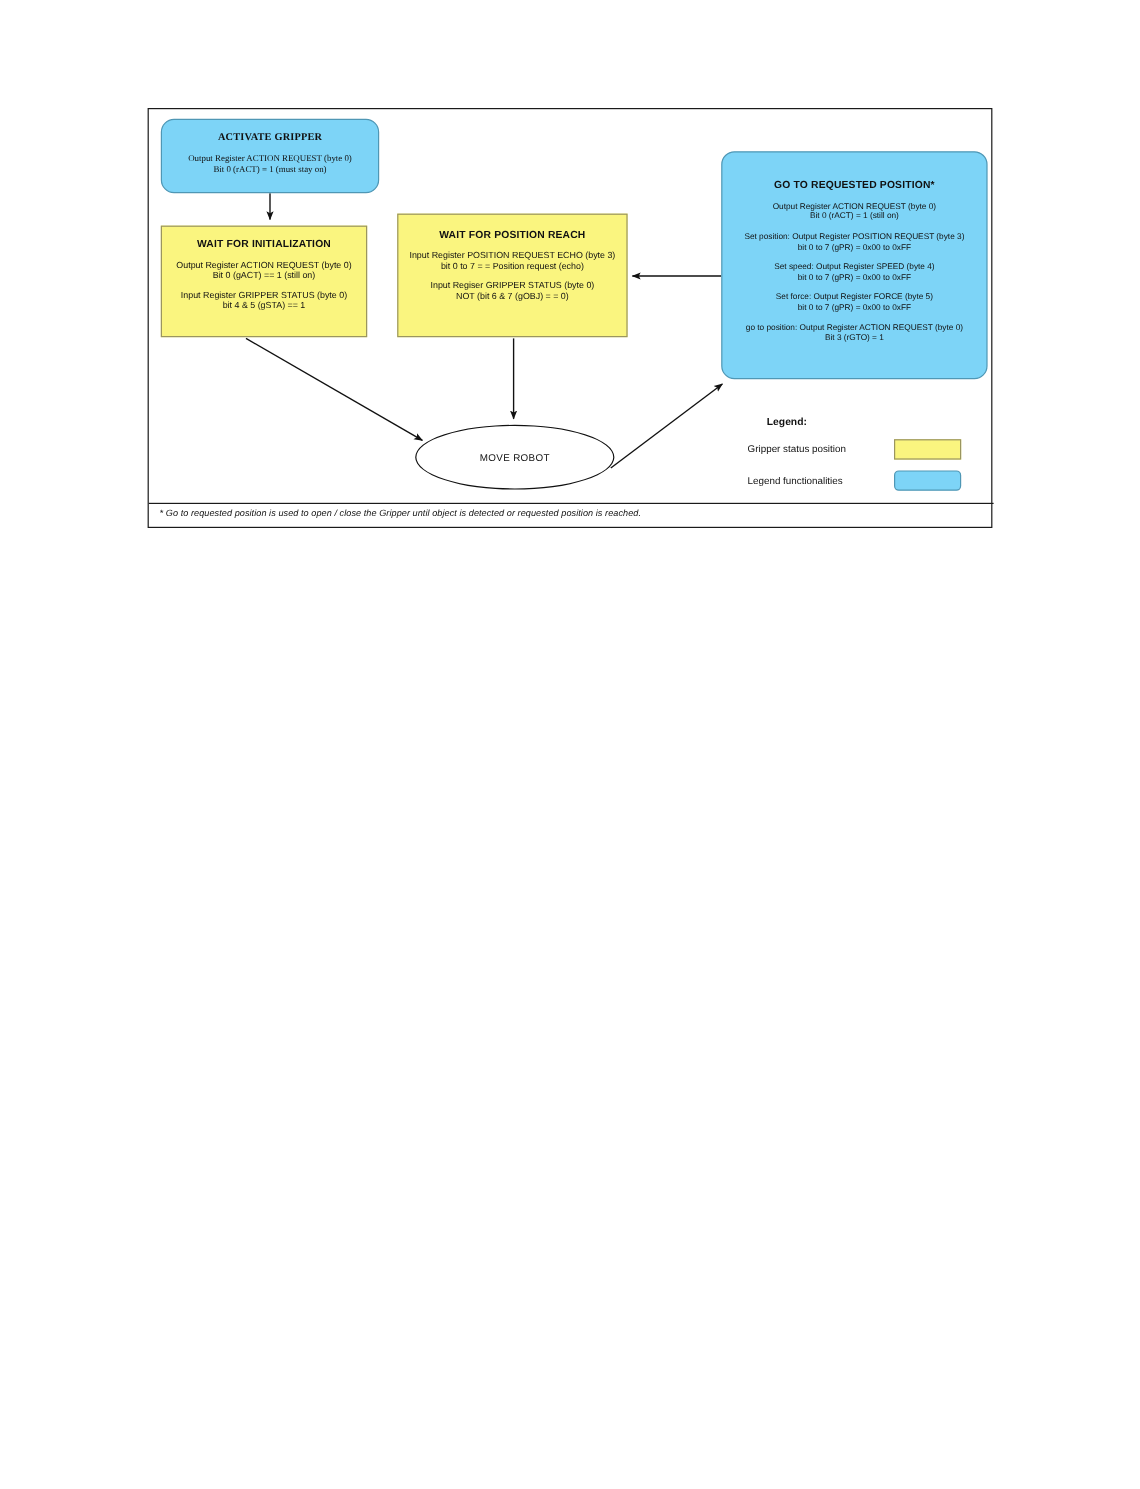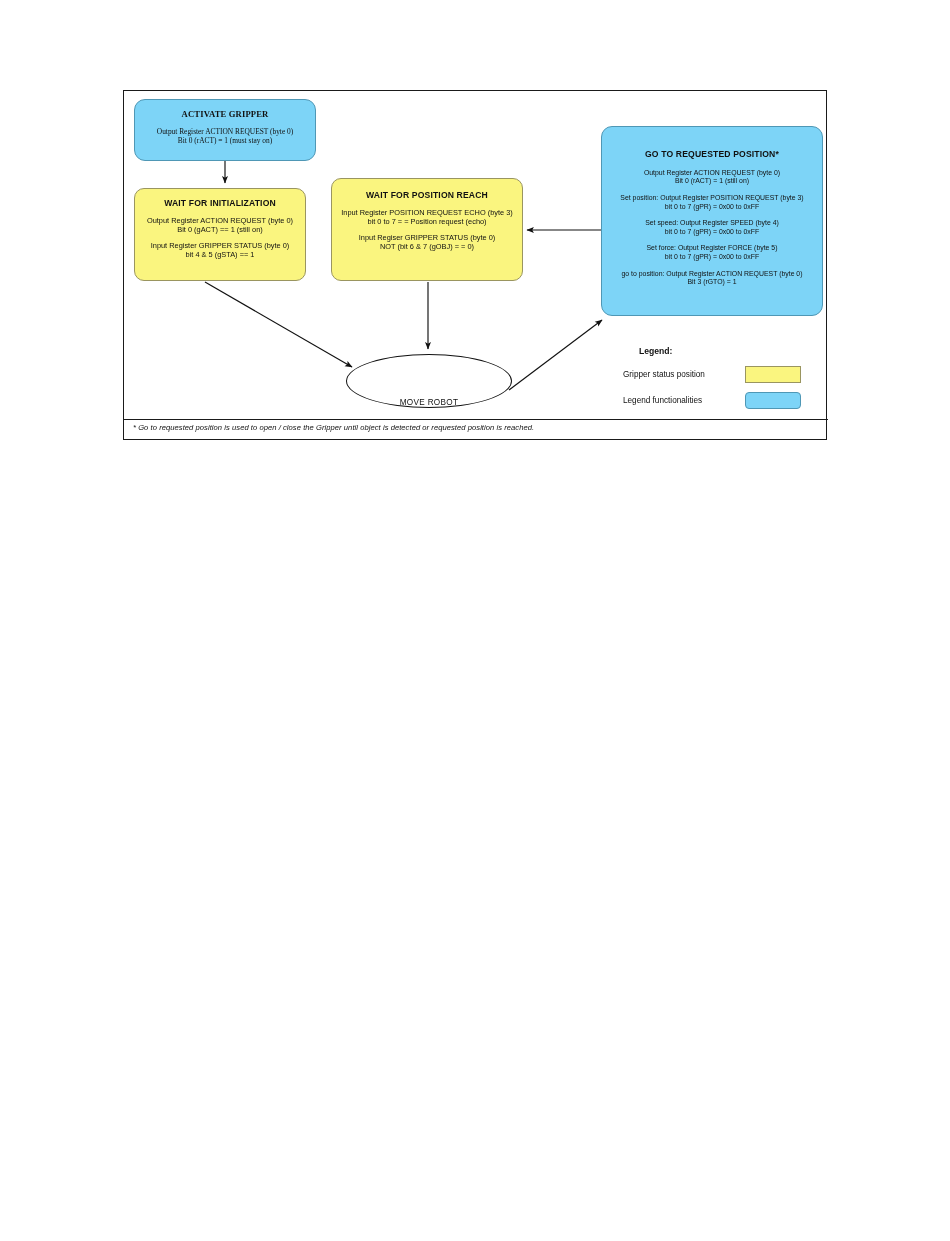--- a/index.html
+++ b/index.html
@@ -61,21 +61,21 @@
   .node .blk:last-child { margin-bottom: 0; }
 
   .node.blue {
     background: #7DD4F7;
     border: 1.2px solid #4f97b5;
     border-radius: 11px;
   }
   .node.yellow {
     background: #FAF57F;
     border: 1.2px solid #9a9560;
-    border-radius: 10px;
+    border-radius: 0;
   }
 
   
   #node-activate-gripper {
     left: 10px; top: 8px; width: 182px; height: 62px;
     padding-top: 9px;
     font-family: Liberation Serif, serif;
   }
   #node-wait-initialization {
     left: 10px; top: 97px; width: 172px; height: 93px;
@@ -94,21 +94,21 @@
 
   
   #node-move-robot {
     position: absolute;
     left: 222px; top: 263px;
     width: 166px; height: 54px;
     border: 1.2px solid #111;
     border-radius: 50%;
     background: #ffffff;
     display: flex;
-    align-items: flex-end;
+    align-items: center;
     justify-content: center;
   }
   #node-move-robot .label {
     font-size: 8.2px;
     color: #111;
     letter-spacing: .3px;
   }
 
   
   #legend {

